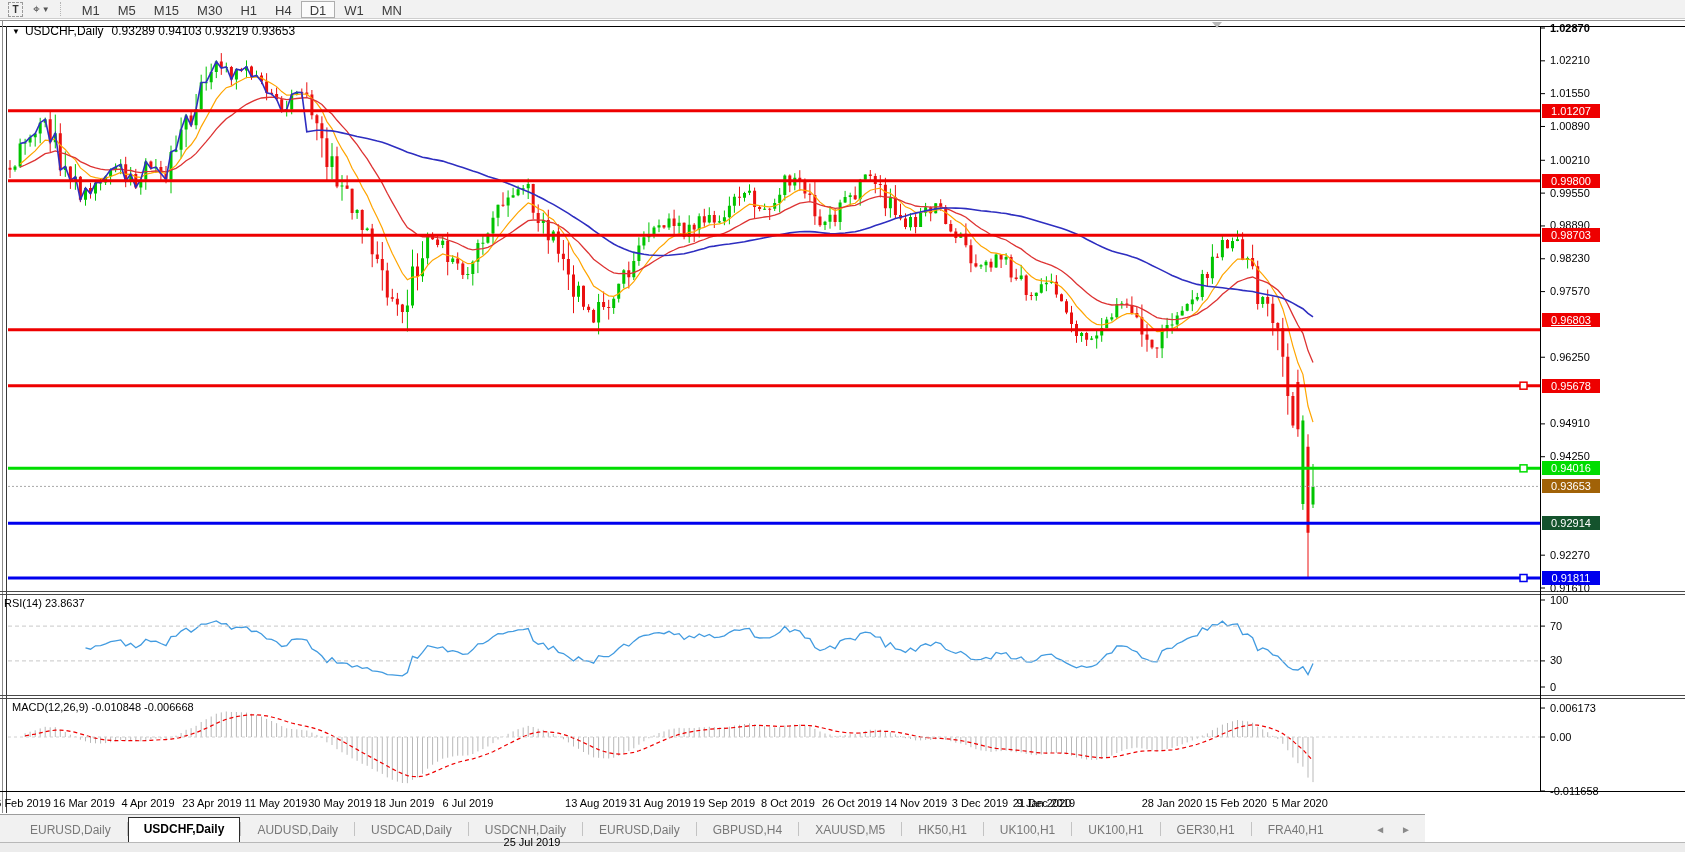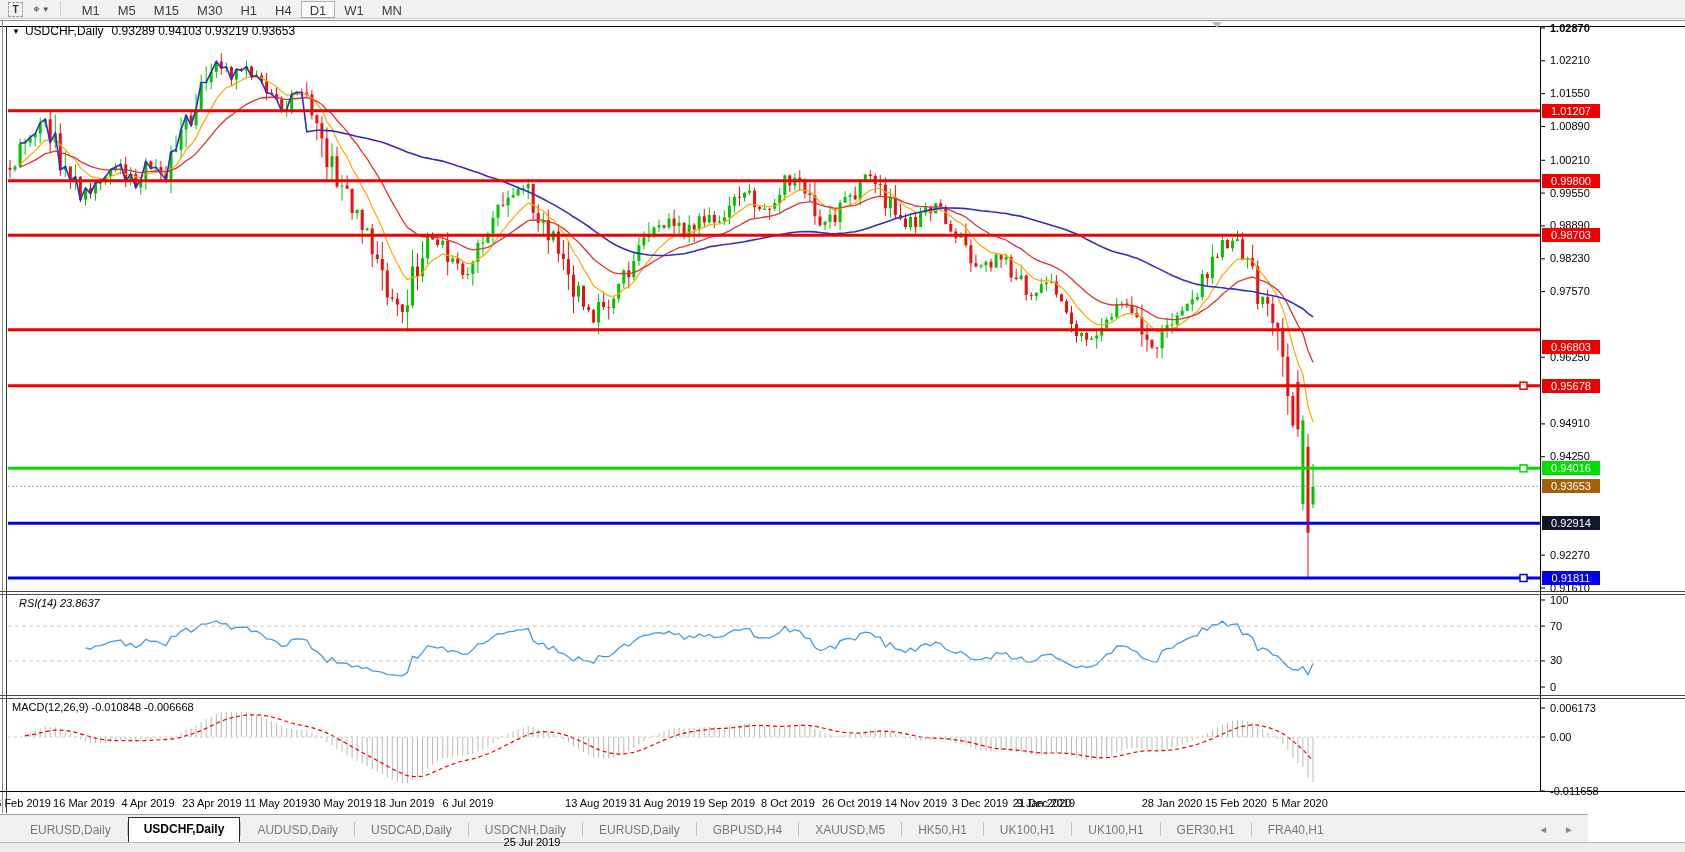--- a/index.html
+++ b/index.html
@@ -41,21 +41,21 @@
   .badge { position:absolute; left:1542px; width:58px; height:14px; z-index:3;
            font-size:11px; line-height:14px; color:#fff; text-align:center; }
   .date-label { position:absolute; z-index:2; font-size:11px; color:#000;
                 transform:translateX(-50%); white-space:nowrap; top:797px; }
 
   #shift-marker { position:absolute; left:1212px; top:22px; z-index:4; width:0; height:0;
                   border-left:5px solid transparent; border-right:5px solid transparent;
                   border-top:6px solid #b9b9b9; }
 
   
-  #tabbar { position:absolute; left:0; top:814px; width:1588px; height:28px;
+  #tabbar { position:absolute; left:0; top:814px; width:1425px; height:28px;
             background:#f1f1f1; border-top:1px solid #9d9d9d;
             display:flex; align-items:flex-end; }
   .tab { position:relative; padding:4px 16px 5px 16px; font-size:12px; color:#787878;
          background:transparent; cursor:default; white-space:nowrap; }
   .tab.active { background:#fff; color:#000; font-weight:bold;
                 border:1px solid #2b2b2b; border-bottom:none; padding:4px 15px 6px 15px; }
   .tab-sep { width:1px; height:14px; background:#c3c3c3; margin-bottom:6px; }
   #tab-arrows { margin-left:auto; margin-right:14px; margin-bottom:7px;
                 display:flex; gap:16px; font-size:10px; color:#8a8a8a; }
   #bottomstrip { position:absolute; left:0; top:842px; width:1685px; height:10px;
@@ -88,21 +88,21 @@
     <div class="hline-a"></div>
     <div class="hline-b"></div>
     <div class="vline-l1"></div>
     <div class="vline-l2"></div>
   </div>
 
   <div id="chart-title">
     <span class="tri">▼</span><span>USDCHF,Daily</span><span class="ohlc">0.93289 0.94103 0.93219 0.93653</span>
   </div>
 
-  <div class="pane-label" style="left:19px; top:597px;font-style:italic;">RSI(14) 23.8637</div>
+  <div class="pane-label" style="left:4px; top:597px;">RSI(14) 23.8637</div>
   <div class="pane-label" style="left:12px; top:701px;">MACD(12,26,9) -0.010848 -0.006668</div>
 
   <div id="shift-marker"></div>
 
   <svg id="chart-svg" width="1685" height="852">
       <defs>
         <clipPath id="clip-main">
           <rect x="8" y="27" width="1532" height="563"></rect>
         </clipPath>
         <clipPath id="clip-rsi">
@@ -190,24 +190,24 @@
       <div class="tick-label" style="top: 593.5px;">100</div>
       <div class="tick-label" style="top: 619.6px;">70</div>
       <div class="tick-label" style="top: 654.4px;">30</div>
       <div class="tick-label" style="top: 680.5px;">0</div>
       <div class="tick-label" style="top: 701.519px;">0.006173</div>
       <div class="tick-label" style="top: 730.5px;">0.00</div>
       <div class="tick-label" style="top: 784.5px;">-0.011658</div>
       <div class="badge" style="top: 103.707px; background: rgb(238, 0, 0);">1.01207</div>
       <div class="badge" style="top: 173.682px; background: rgb(238, 0, 0);">0.99800</div>
       <div class="badge" style="top: 228.24px; background: rgb(238, 0, 0);">0.98703</div>
-      <div class="badge" style="top: 340px; background: rgb(238, 0, 0);">0.96803</div>
+      <div class="badge" style="top: 313px; background: rgb(238, 0, 0); text-decoration: underline;">0.96803</div>
       <div class="badge" style="top: 378.684px; background: rgb(238, 0, 0);">0.95678</div>
       <div class="badge" style="top: 461.341px; background: rgb(0, 221, 0);">0.94016</div>
-      <div class="badge" style="top: 516.147px; background: #0f172a;">0.92914</div>
+      <div class="badge" style="top: 516.147px; background: #14532d;">0.92914</div>
       <div class="badge" style="top: 571.004px; background: rgb(0, 0, 238);">0.91811</div>
       <div class="badge" style="top: 479.394px; background: #a16207;">0.93653</div>
     </div>
   <div id="date-axis">
       <div class="date-label" style="left: 20px;">26 Feb 2019</div>
       <div class="date-label" style="left: 84px;">16 Mar 2019</div>
       <div class="date-label" style="left: 148px;">4 Apr 2019</div>
       <div class="date-label" style="left: 212px;">23 Apr 2019</div>
       <div class="date-label" style="left: 276px;">11 May 2019</div>
       <div class="date-label" style="left: 340px;">30 May 2019</div>

